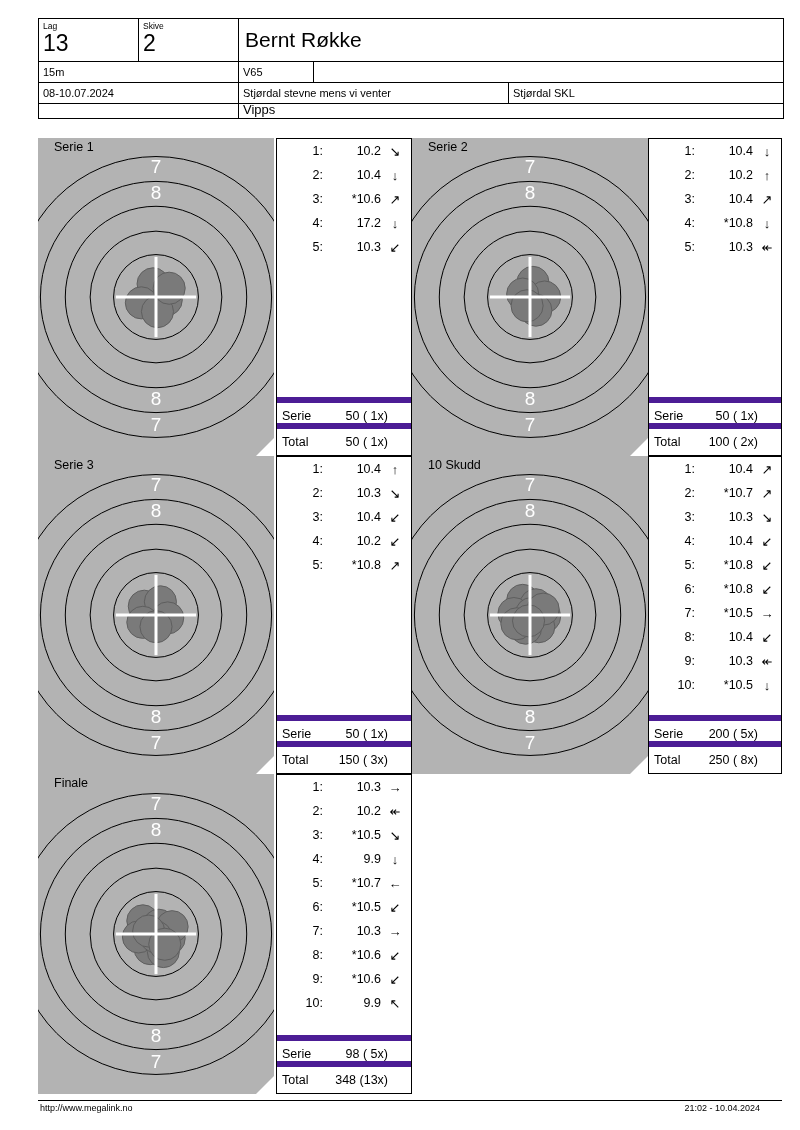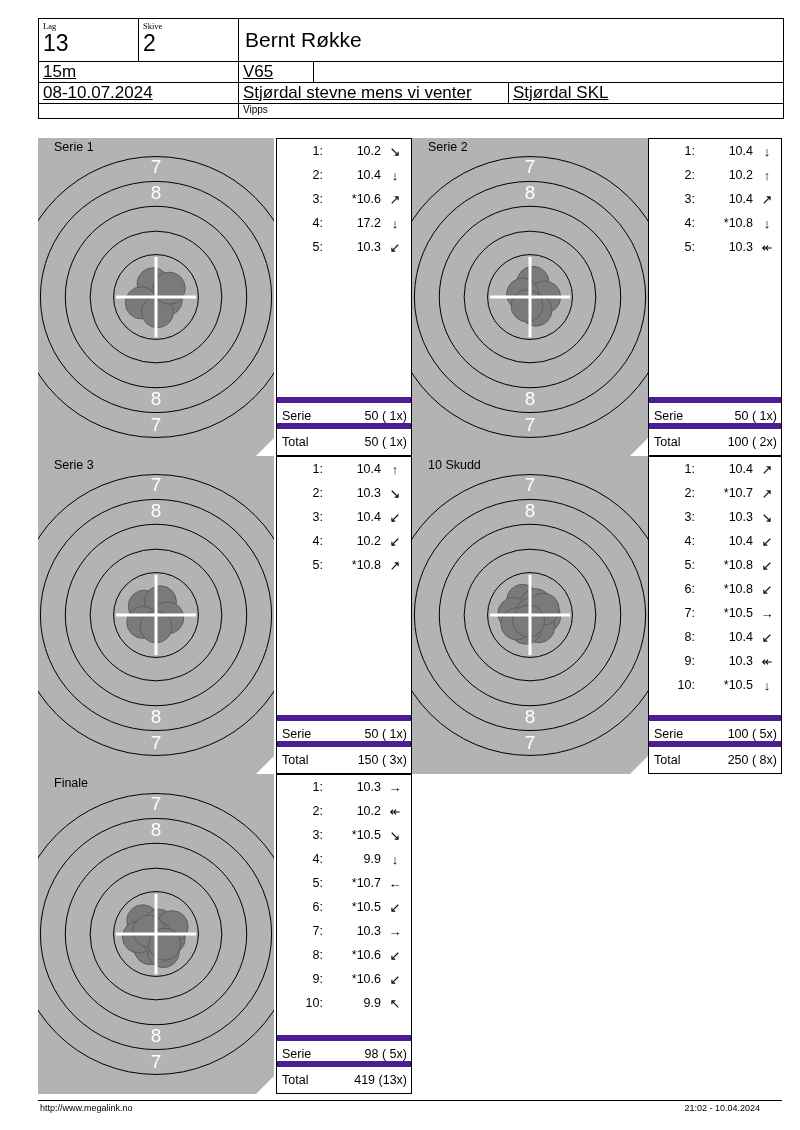--- a/index.html
+++ b/index.html
@@ -11,53 +11,53 @@
     -webkit-font-smoothing:antialiased;
   }
   .page{position:relative;width:800px;height:1130px;}
 
   
   .header{position:absolute;left:38px;top:18px;width:744px;border:1px solid #000;}
   .hrow{display:flex;border-bottom:1px solid #000;}
   .hrow:last-child{border-bottom:none;}
   .hcell{border-right:1px solid #000;box-sizing:border-box;position:relative;}
   .hcell:last-child{border-right:none;}
-  .tiny{font-size:8.5px;line-height:10px;padding:2px 0 0 4px;color:#000;font-family:Liberation Serif, serif;}
+  .tiny{font-size:8.5px;line-height:10px;padding:2px 0 0 4px;color:#000;}
   .big{font-size:23px;line-height:25px;padding:0 0 3px 4px;font-weight:400;}
   .name{font-size:21px;line-height:42px;padding-left:6px;}
-  .mid{font-size:17px;line-height:20px;padding-left:4px;text-decoration:underline;}
+  .mid{font-size:11px;line-height:20px;padding-left:4px;}
 
   .c-lag{width:100px;}
   .c-skive{width:100px;}
   .c-name{flex:1;}
 
   .r2 .c1{width:200px;}
   .r2 .c2{flex:1;}
   .r2 .c3{width:75px;}
   .r2 .c4{width:80px;}
 
   .r3 .c1{width:200px;}
   .r3 .c2{width:270px;}
   .r3 .c3{flex:1;}
 
   .r4 .c1{width:200px;border-right:1px solid #000;height:14px;}
   .r4 .c2{flex:1;height:14px;}
-  .vipps{font-size:10px;line-height:11px;padding-left:4px;}
+  .vipps{font-size:13px;line-height:11px;padding-left:4px;}
   .target{position:absolute;overflow:hidden;background:#ffffff;}
   .serie-label{position:absolute;left:16px;top:2px;font-size:12.5px;color:#000;z-index:12;}
 
   .shotlist{position:absolute;box-sizing:border-box;border:1px solid #000;background:#fff;}
   .shotrow{display:flex;align-items:center;height:24px;font-size:12.5px;}
   .sh-idx{width:46px;text-align:right;padding-right:6px;}
   .sh-val{width:52px;text-align:right;}
   .sh-dir{width:28px;text-align:center;font-size:13px;}
 
   .sumrow{display:flex;align-items:center;height:26px;font-size:12.5px;border-top:6px solid #4c1d95;}
   .sum-lab{width:52px;padding-left:5px;}
-  .sum-val{flex:1;text-align:right;padding-right:4px;}
+  .sum-val{flex:1;text-align:right;padding-right:23px;}
 
   
   .footline{position:absolute;left:38px;top:1100px;width:744px;border-top:1px solid #000;}
   .foot{position:absolute;top:1103px;font-size:9px;color:#000;}
   .foot-left{left:40px;}
   .foot-mid{left:338px;margin-top:48px;}
   .foot-right{right:40px;text-align:right;}
 </style>
 </head>
 <body>
@@ -377,21 +377,21 @@
           </div>
           <div class="shotrow">
             <span class="sh-idx">10:</span>
             <span class="sh-val">*10.5</span>
             <span class="sh-dir">↓</span>
           </div>
         </div>
         <div style="position:absolute;left:0;right:0;bottom:26px;">
           <div class="sumrow">
             <span class="sum-lab">Serie</span>
-            <span class="sum-val">100 ( 5x)</span>
+            <span class="sum-val">200 ( 5x)</span>
           </div>
         </div>
         <div style="position:absolute;left:0;right:0;bottom:0;">
           <div class="sumrow">
             <span class="sum-lab">Total</span>
             <span class="sum-val">250 ( 8x)</span>
           </div>
         </div>
       </div>
       <div class="target" style="left: 38px; top: 774px; width: 236px; height: 320px;"><svg width="236" height="320" viewBox="0 0 236 320" preserveAspectRatio="none">
@@ -476,21 +476,21 @@
         </div>
         <div style="position:absolute;left:0;right:0;bottom:26px;">
           <div class="sumrow">
             <span class="sum-lab">Serie</span>
             <span class="sum-val">98 ( 5x)</span>
           </div>
         </div>
         <div style="position:absolute;left:0;right:0;bottom:0;">
           <div class="sumrow">
             <span class="sum-lab">Total</span>
-            <span class="sum-val">419 (13x)</span>
+            <span class="sum-val">348 (13x)</span>
           </div>
         </div>
       </div>
     </div>
 
   <div class="footline"></div>
   <div class="foot foot-left">http://www.megalink.no</div>
   <div class="foot foot-mid">MLRes NO-DFS 15m Rifle</div>
   <div class="foot foot-right">21:02 - 10.04.2024</div>
 </div>

